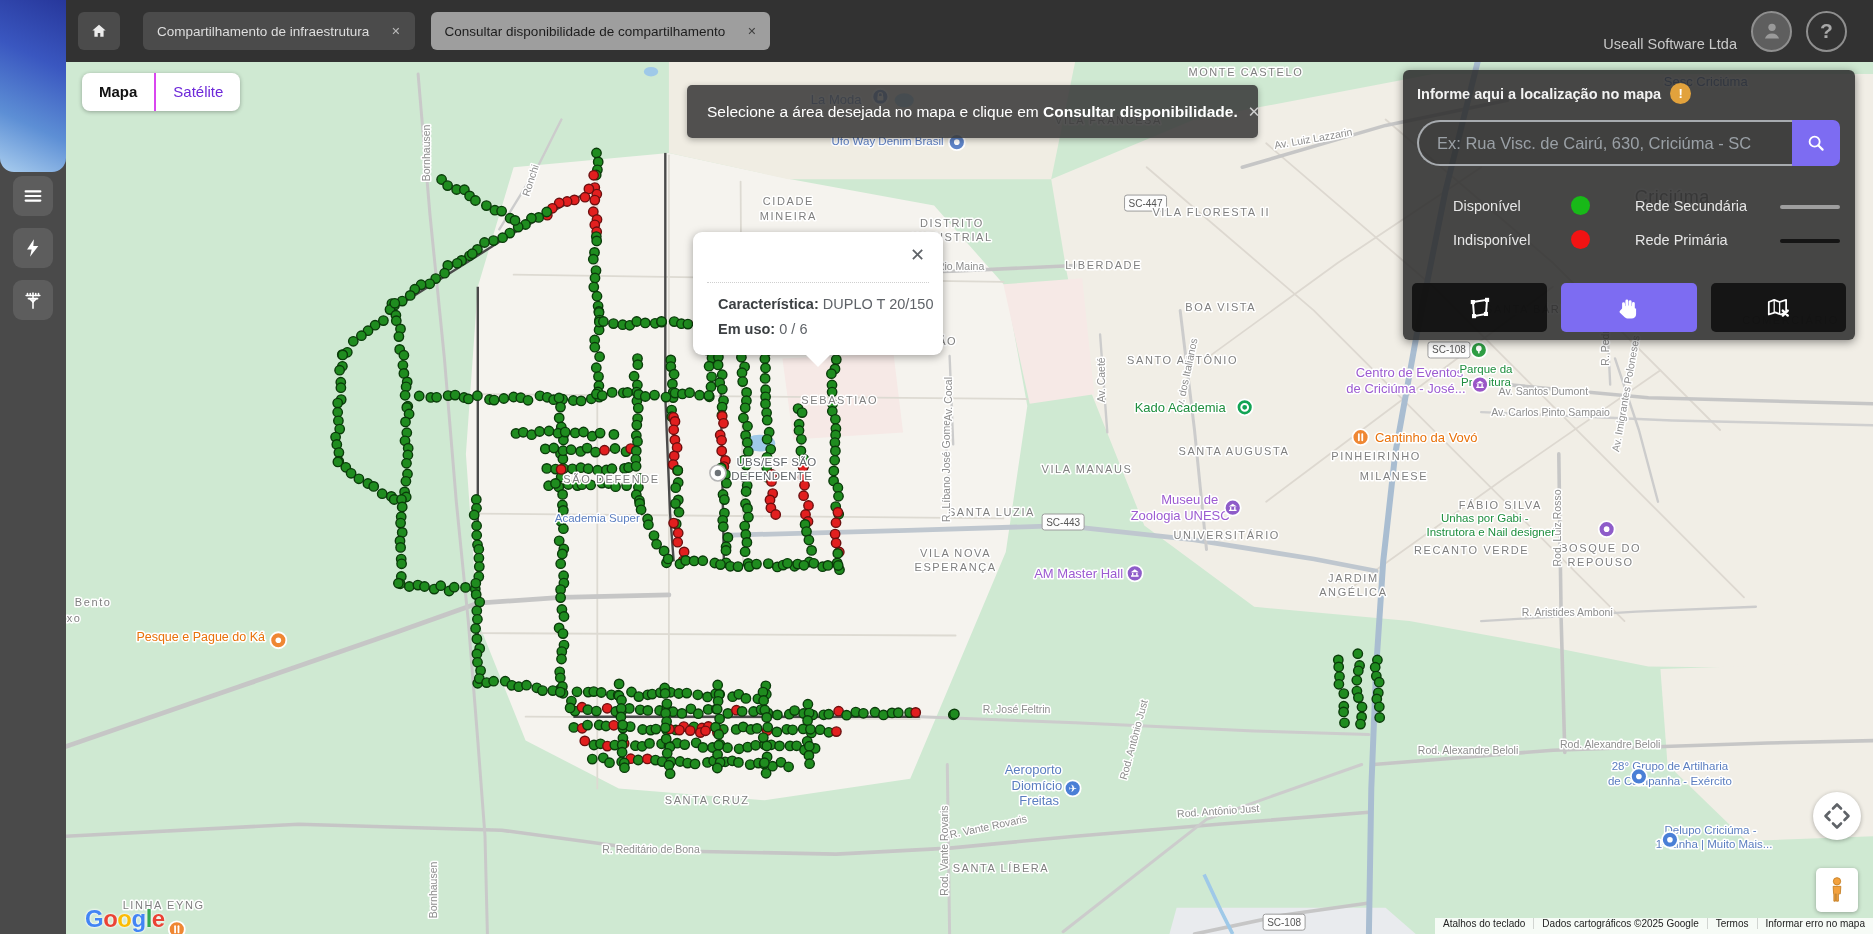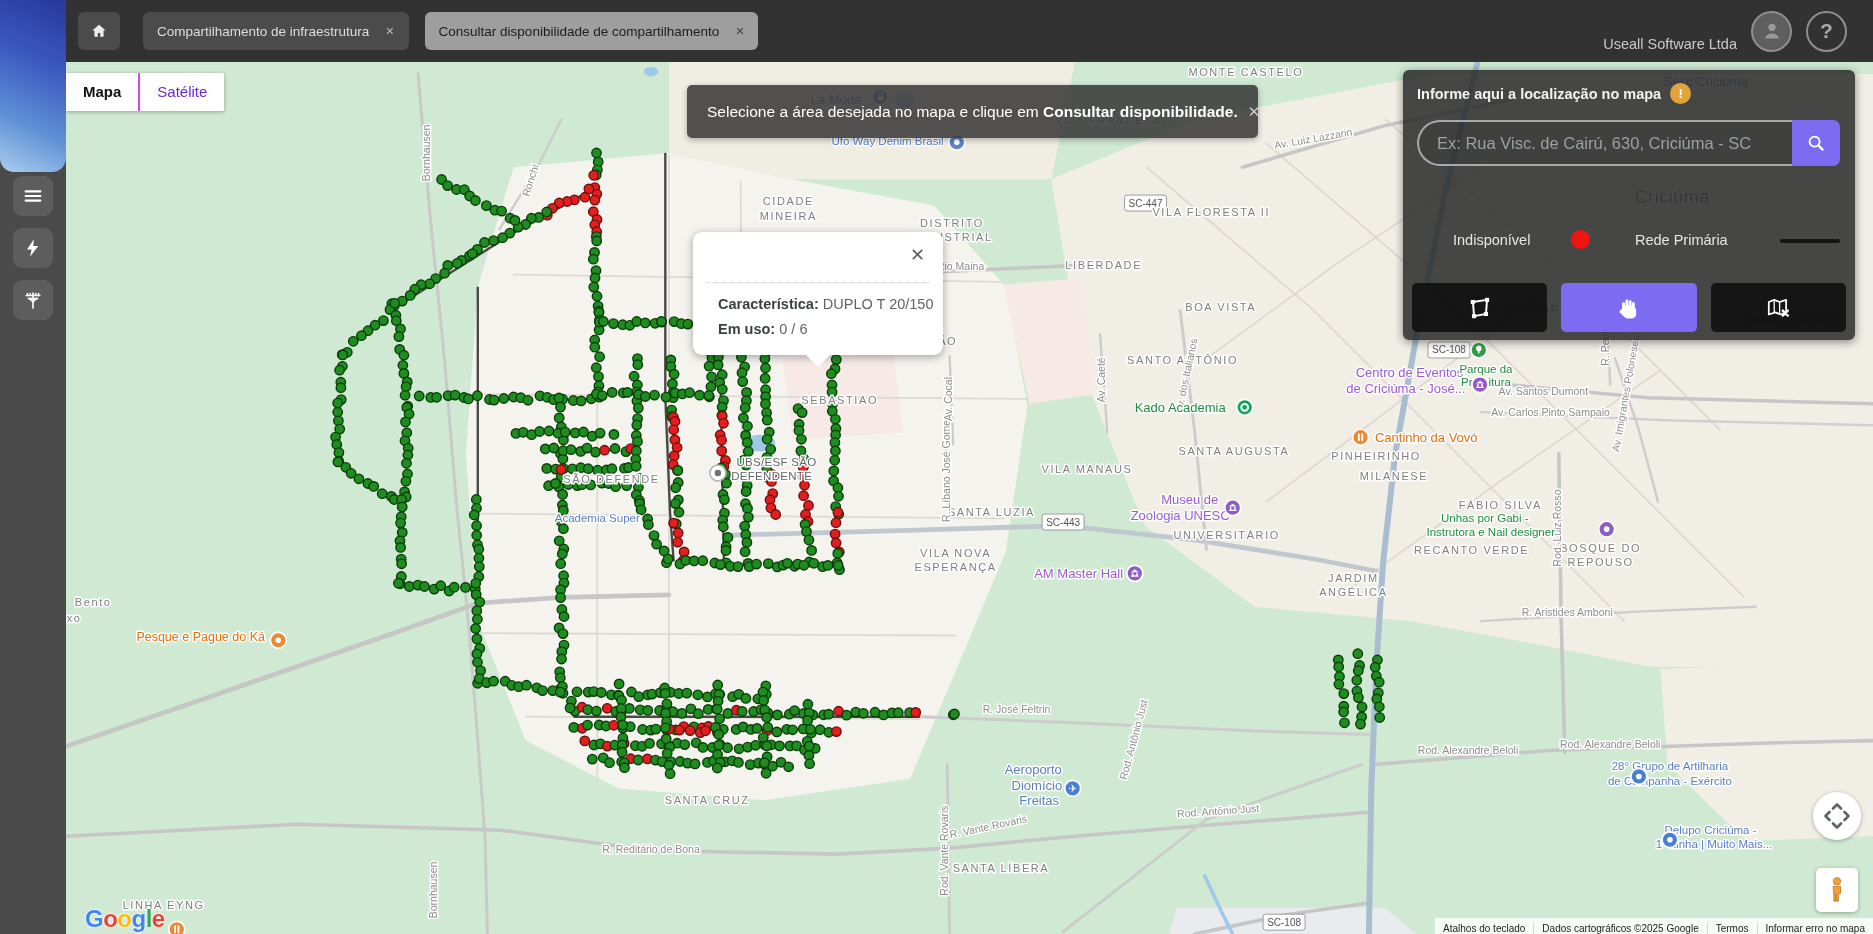--- a/index.html
+++ b/index.html
@@ -9,34 +9,34 @@
   #sidebar{position:absolute;left:0;top:0;width:66px;height:934px;background:#4a4a4a;z-index:30;}
   #logo{position:absolute;left:0;top:0;width:66px;height:172px;z-index:31;border-radius:0 0 14px 14px;
         background:linear-gradient(205deg,#27379b 0%,#3a57c0 35%,#5d8fd5 70%,#a9cdee 100%);}
   .side-btn{position:absolute;left:13px;width:40px;height:40px;background:#5d5d5d;border-radius:9px;
         display:flex;align-items:center;justify-content:center;z-index:32;cursor:pointer;}
   
   #topbar{position:absolute;left:66px;top:0;width:1807px;height:62px;background:#323232;z-index:25;
         display:flex;align-items:center;}
   #home-btn{margin-left:12px;width:42px;height:38px;background:#4b4b4b;border-radius:6px;
         display:flex;align-items:center;justify-content:center;cursor:pointer;flex:none;}
-  .tab{height:38px;border-radius:6px;display:flex;align-items:center;padding:0 14px;gap:16px;
+  .tab{height:38px;border-radius:6px;display:flex;align-items:center;padding:0 14px;gap:22px;
         font-size:13.5px;white-space:nowrap;cursor:pointer;flex:none;}
   .tab-inactive{margin-left:23px;background:#4b4b4b;color:#dedede;}
   .tab-active{margin-left:16px;background:#9e9e9e;color:#1d1d1d;font-weight:500;}
   .tab .x{font-size:11px;opacity:.75;}
   #topbar-right{margin-left:auto;display:flex;align-items:flex-end;gap:14px;padding-right:26px;}
   #user-name{color:#c9c9c9;font-size:14.5px;}
   .round-btn{width:41px;height:41px;border-radius:50%;border:2px solid #8f8f8f;background:#5e5e5e;
         display:flex;align-items:center;justify-content:center;cursor:pointer;box-sizing:border-box;}
   #help-btn{background:transparent;color:#a8a8a8;font-size:21px;font-weight:bold;}
   
   #map-svg{position:absolute;left:0;top:0;z-index:1;}
   
-  #maptype{position:absolute;left:66px;top:73px;height:38px;display:flex;background:#fff;border-radius:0;
+  #maptype{position:absolute;left:82px;top:73px;height:38px;display:flex;background:#fff;border-radius:8px;
         box-shadow:0 1px 4px rgba(0,0,0,.3);z-index:10;align-items:center;}
   .mt-btn{padding:0 17px;font-size:15px;line-height:38px;cursor:pointer;}
   .mt-map{font-weight:bold;color:#111;}
   .mt-sat{color:#6d28d9;border-left:2px solid #d946ef;}
   
   #banner{position:absolute;left:687px;top:85px;width:571px;height:53px;background:rgba(58,58,58,.88);
         border-radius:5px;color:#fff;display:flex;align-items:center;padding:0 20px;box-sizing:border-box;
         z-index:12;font-size:15.5px;box-shadow:0 2px 6px rgba(0,0,0,.3);white-space:nowrap;}
   #banner .bx{margin-left:auto;color:#cfcfcf;font-size:15px;cursor:pointer;padding-left:10px;}
   
@@ -78,21 +78,21 @@
   #pan-btn{position:absolute;left:1813px;top:792px;width:48px;height:48px;border-radius:50%;background:#fff;
         box-shadow:0 1px 4px rgba(0,0,0,.3);z-index:10;cursor:pointer;}
   #pegman{position:absolute;left:1816px;top:868px;width:42px;height:44px;background:#fff;border-radius:5px;
         box-shadow:0 1px 4px rgba(0,0,0,.3);z-index:10;display:flex;align-items:center;justify-content:center;cursor:pointer;}
   #glogo{position:absolute;left:85px;top:905px;z-index:10;font-size:24px;font-weight:bold;letter-spacing:-.5px;
         text-shadow:0 0 2px #fff,0 0 3px #fff;cursor:pointer;}
   #glogo span:nth-child(1){color:#4285F4;} #glogo span:nth-child(2){color:#EA4335;}
   #glogo span:nth-child(3){color:#FBBC05;} #glogo span:nth-child(4){color:#4285F4;}
   #glogo span:nth-child(5){color:#34A853;} #glogo span:nth-child(6){color:#EA4335;}
   #attrib{position:absolute;right:0;bottom:0;height:16px;background:rgba(255,255,255,.8);display:flex;
-        align-items:flex-end;z-index:10;font-size:10px;color:#222;}
+        align-items:flex-start;z-index:10;font-size:10px;color:#222;}
   #attrib span{padding:0 8px;border-left:1px solid rgba(0,0,0,.15);cursor:pointer;white-space:nowrap;}
   #attrib span:first-child{border-left:none;}
 </style>
 </head>
 <body>
 
 <svg id="map-svg" width="1873" height="934" viewBox="0 0 1873 934">
   <defs>
       <clipPath id="mapclip">
         <rect x="66" y="62" width="1807" height="872"></rect>
@@ -1193,20 +1193,28 @@
     <div id="search-field">
       <input id="search-input" value="" placeholder="Ex: Rua Visc. de Cairú, 630, Criciúma - SC" style="">
     </div>
     <button id="search-btn">
       <svg width="22" height="22" viewBox="0 0 24 24" fill="none">
           <circle cx="10.5" cy="10.5" r="5.5" stroke="#fff" stroke-width="2"></circle>
           <line x1="14.7" y1="14.7" x2="19.2" y2="19.2" stroke="#fff" stroke-width="2.4" stroke-linecap="round"></line>
         </svg>
     </button>
   </div>
+  <div class="leg-row" id="leg-row1">
+    <span class="leg-l1">Disponível</span>
+    <span class="leg-dotcell">
+        <span class="leg-dot" id="dot-avail" style="background: rgb(24, 185, 24);"></span>
+      </span>
+    <span class="leg-l2">Rede Secundária</span>
+    <span class="leg-line" id="line-sec" style="background: rgb(158, 158, 158);"></span>
+  </div>
   <div class="leg-row" id="leg-row2">
     <span class="leg-l1">Indisponível</span>
     <span class="leg-dotcell">
         <span class="leg-dot" id="dot-unavail" style="background: rgb(242, 19, 19);"></span>
       </span>
     <span class="leg-l2">Rede Primária</span>
     <span class="leg-line" id="line-pri" style="background: rgb(21, 21, 21);"></span>
   </div>
   <div id="tools">
     <div class="tool-btn">

